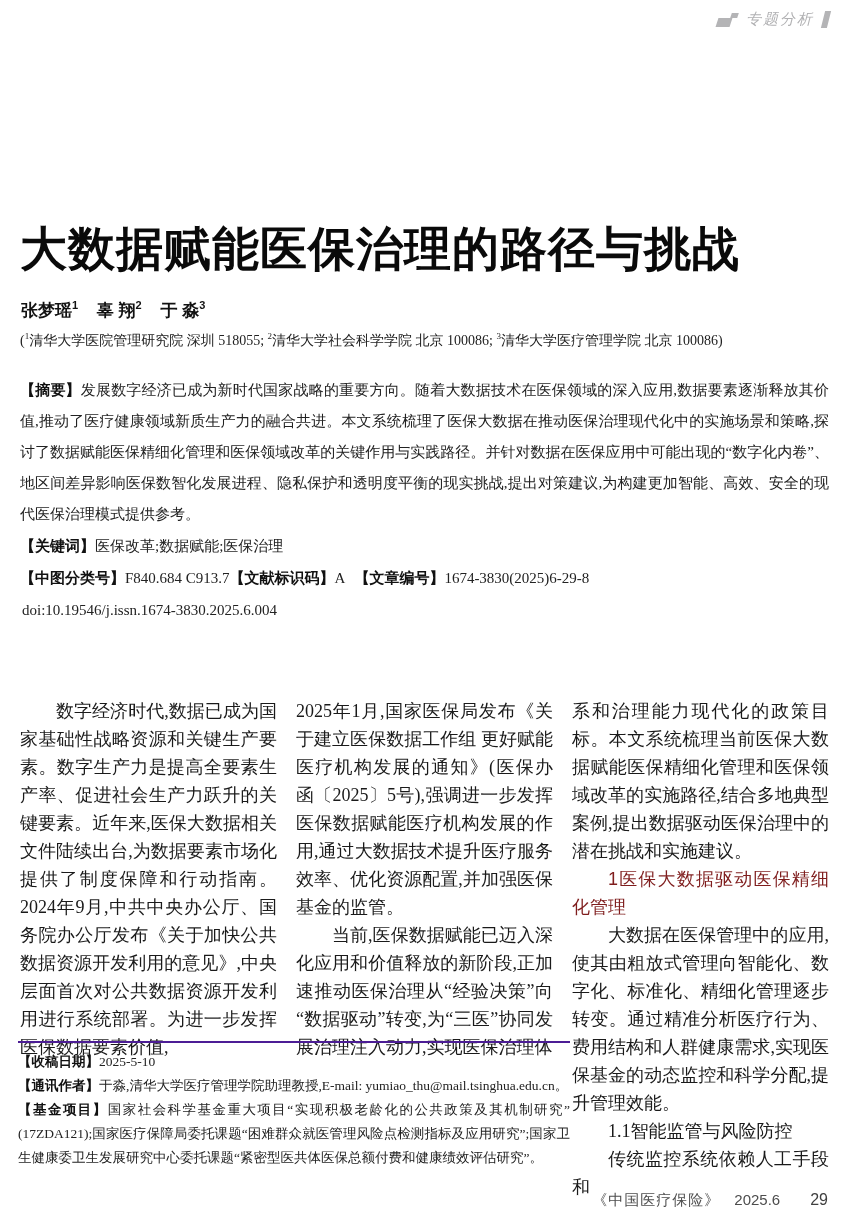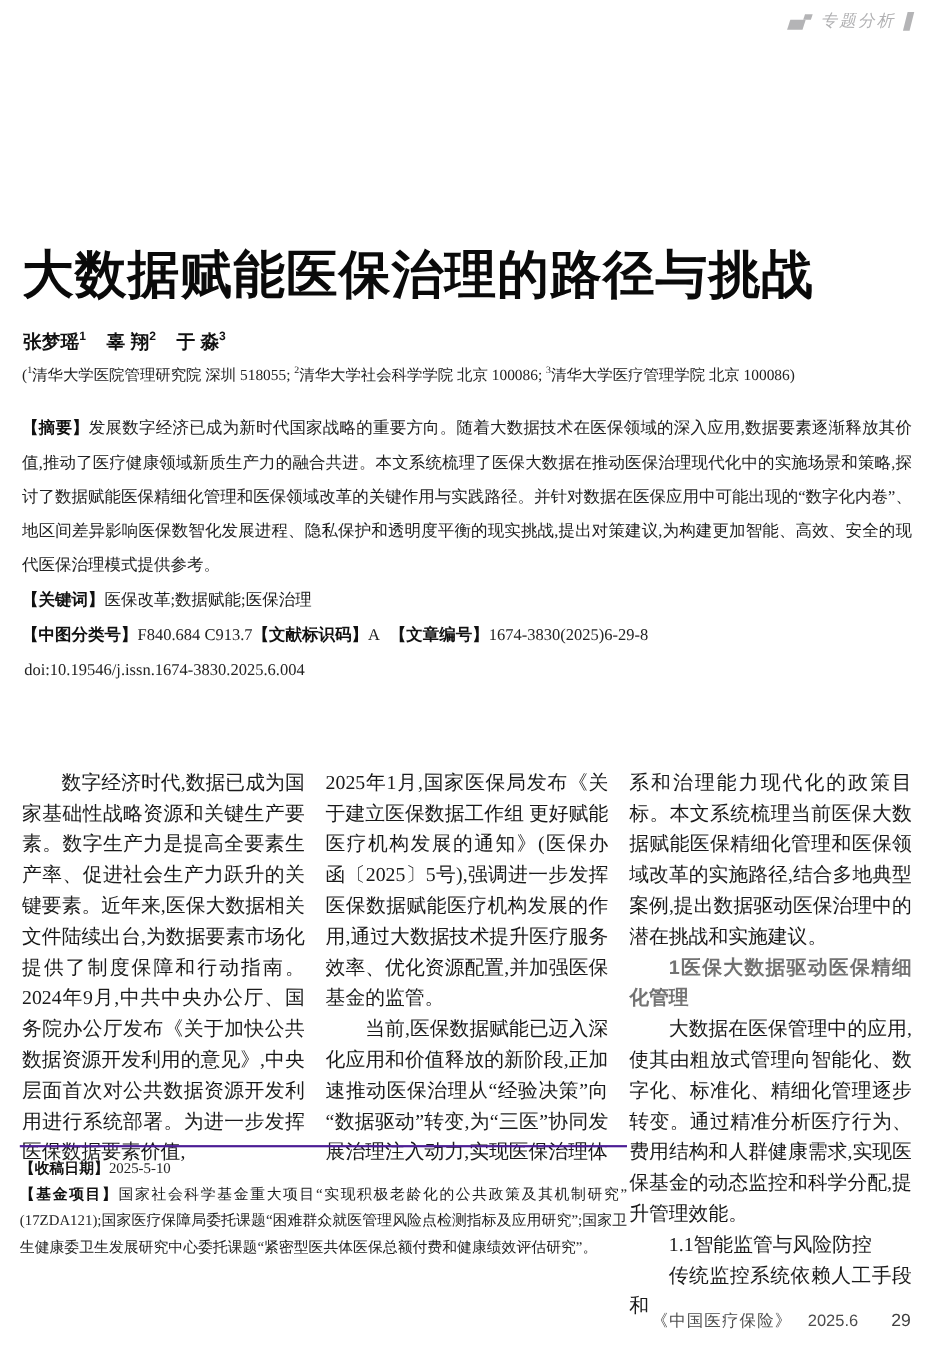--- a/index.html
+++ b/index.html
@@ -33,22 +33,22 @@
   .metaline{font-family:"Liberation Serif","DejaVu Serif",serif;font-size:15px;line-height:31px;color:#222;}
   .metaline .lbl2{margin-left:6px;}
   .doi{font-family:Liberation Serif, serif;font-size:15px;line-height:33px;color:#222;padding-left:2px;}
 
   
   .cols{position:absolute;top:697px;left:20px;width:809px;display:flex;gap:19px;}
   .col{width:257px;font-family:"Liberation Serif","DejaVu Serif",serif;
        font-size:18px;line-height:28px;text-align:justify;color:#1a1a1a;}
   .col p{margin:0;text-indent:2em;}
   .col p.cont{text-indent:0;}
-  .col .h2{margin:0;font-size:18px;line-height:28px;font-weight:bold;text-indent:2em;
-           font-family:"Liberation Sans",sans-serif;color:#737373;}
+  .col .h2{margin:0;font-size:18px;line-height:28px;font-weight:normal;text-indent:2em;
+           font-family:"Liberation Sans",sans-serif;color:#7f1d1d;}
   .col .kai{font-style:normal;}
 
   
   .footnotes{position:absolute;top:1041px;left:18px;width:552px;border-top:2px solid #4c1d95;
              padding-top:7px;font-size:13.5px;line-height:24px;text-align:justify;
              font-family:"Liberation Serif","DejaVu Serif",serif;color:#222;}
   .footnotes b{font-family:"Liberation Sans",sans-serif;font-weight:bold;color:#111;}
   .footnotes .fn-row{margin:0;}
 
   
@@ -103,20 +103,21 @@
       <p class="cont">系和治理能力现代化的政策目标。本文系统梳理当前医保大数据赋能医保精细化管理和医保领域改革的实施路径,结合多地典型案例,提出数据驱动医保治理中的潜在挑战和实施建议。</p>
       <p class="h2">1医保大数据驱动医保精细化管理</p>
       <p>大数据在医保管理中的应用,使其由粗放式管理向智能化、数字化、标准化、精细化管理逐步转变。通过精准分析医疗行为、费用结构和人群健康需求,实现医保基金的动态监控和科学分配,提升管理效能。</p>
       <p class="kai">1.1智能监管与风险防控</p>
       <p class="kai">传统监控系统依赖人工手段和</p>
     </div>
   </div>
 
   <div class="footnotes">
     <p class="fn-row"><b>【收稿日期】</b><span>2025-5-10</span></p>
+    <p class="fn-row"><b>【通讯作者】</b><span>于淼,清华大学医疗管理学院助理教授,E-mail: yumiao_thu@mail.tsinghua.edu.cn。</span></p>
     <p class="fn-row"><b>【基金项目】</b><span>国家社会科学基金重大项目“实现积极老龄化的公共政策及其机制研究”(17ZDA121);国家医疗保障局委托课题“困难群众就医管理风险点检测指标及应用研究”;国家卫生健康委卫生发展研究中心委托课题“紧密型医共体医保总额付费和健康绩效评估研究”。</span></p>
   </div>
 
   <div class="pfooter">
     <span class="journal">《中国医疗保险》</span>
     <span class="issue">2025.6</span>
     <span class="pageno">29</span>
   </div>
 
 </div>

